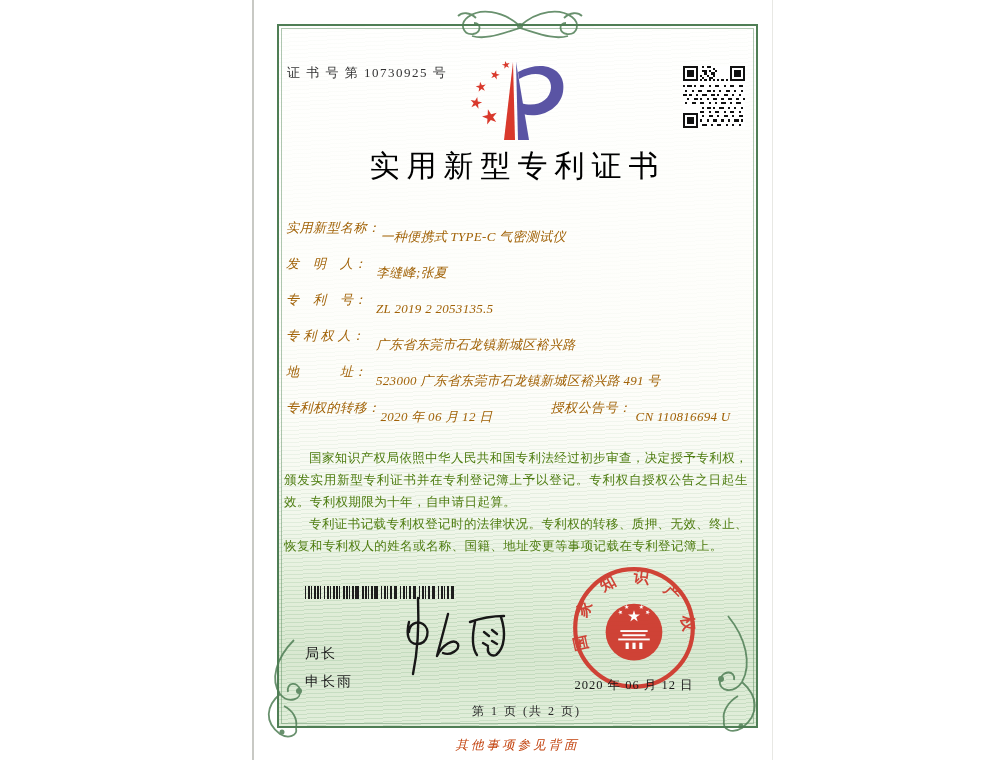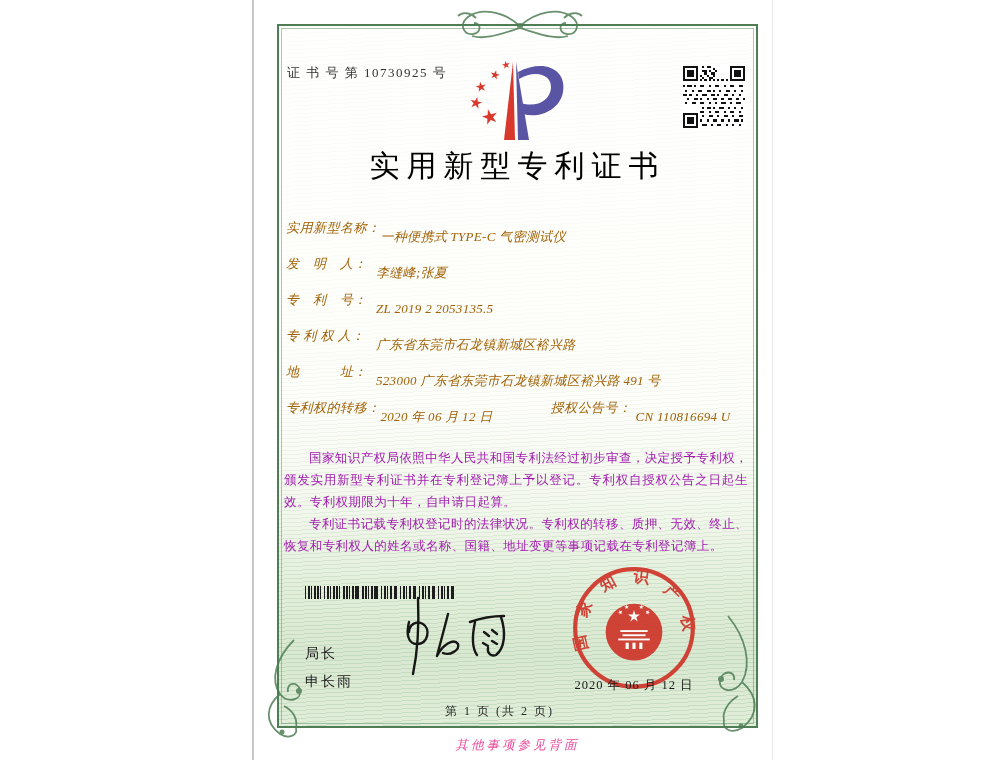--- a/index.html
+++ b/index.html
@@ -28,36 +28,36 @@
   .title{position:absolute;left:277px;top:146px;width:481px;text-align:center;
          font-size:30px;letter-spacing:7px;color:#000000;font-weight:400;}
 
   .fields{position:absolute;left:286px;top:210px;width:462px;font-size:13px;color:#a16207;font-style:italic;}
   .frow{height:36px;display:flex;align-items:center;white-space:nowrap;}
   .flabel{display:inline-block;min-width:90px;letter-spacing:.5px;}
   .fvalue{letter-spacing:.3px;margin-top:18px;}
   .grant-gap{display:inline-block;width:58px;}
 
   .body-text{position:absolute;left:284px;top:447px;width:464px;font-size:12.5px;line-height:22px;
-             text-align:justify;color:#a21caf;letter-spacing:.4px;}
+             text-align:justify;color:#4d7c0f;letter-spacing:.4px;}
   .body-text p{margin:0;text-indent:2em;}
 
   .barcode{position:absolute;left:305px;top:586px;width:149px;height:13px;
      background:repeating-linear-gradient(90deg,#1d1d1d 0 1.5px,transparent 1.5px 3px,#1d1d1d 3px 5px,transparent 5px 6px,#1d1d1d 6px 7px,transparent 7px 9.5px);}
 
   .director{position:absolute;left:305px;top:640px;font-size:14px;line-height:28px;color:#1c1c1c;letter-spacing:2px;}
   .autograph{position:absolute;left:382px;top:592px;width:140px;height:86px;}
 
   .seal{position:absolute;left:571px;top:565px;width:126px;height:126px;opacity:.95;}
   .seal-date{position:absolute;left:566px;top:677px;width:136px;text-align:center;
              font-size:12.5px;color:#1a1a1a;letter-spacing:1px;}
 
-  .page-num{position:absolute;left:259px;top:703px;width:481px;text-align:center;font-size:12px;color:#2a2a2a;letter-spacing:2px;}
+  .page-num{position:absolute;left:286px;top:703px;width:481px;text-align:center;font-size:12px;color:#2a2a2a;letter-spacing:2px;}
   .back-note{position:absolute;left:277px;top:737px;width:481px;text-align:center;font-size:12.5px;
-             color:#ec4899;letter-spacing:3px;font-style:italic;}
+             color:#c2410c;letter-spacing:3px;font-style:italic;}
 </style>
 </head>
 <body>
 
 <div class="canvas">
   <div class="page-edge-left"></div>
   <div class="page-edge-right"></div>
 
   <div class="frame">
     <div class="waves"></div>

